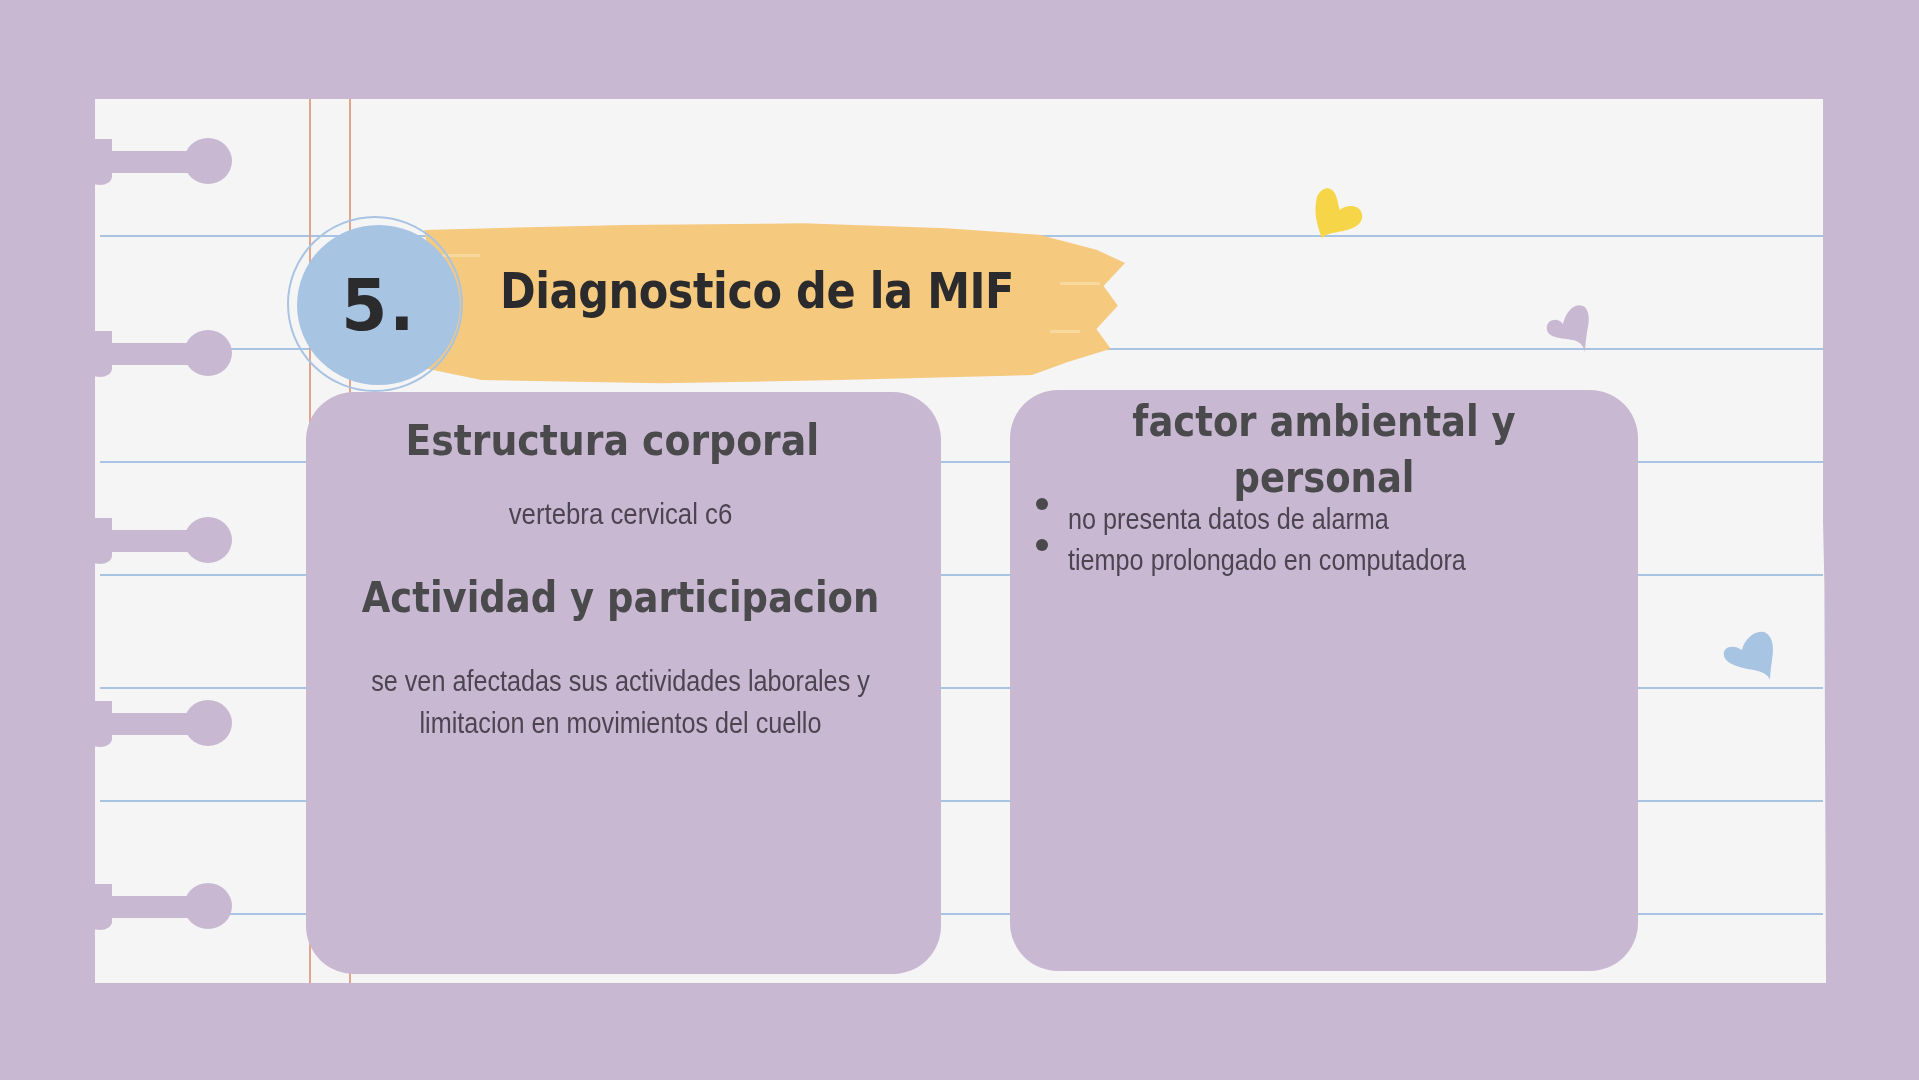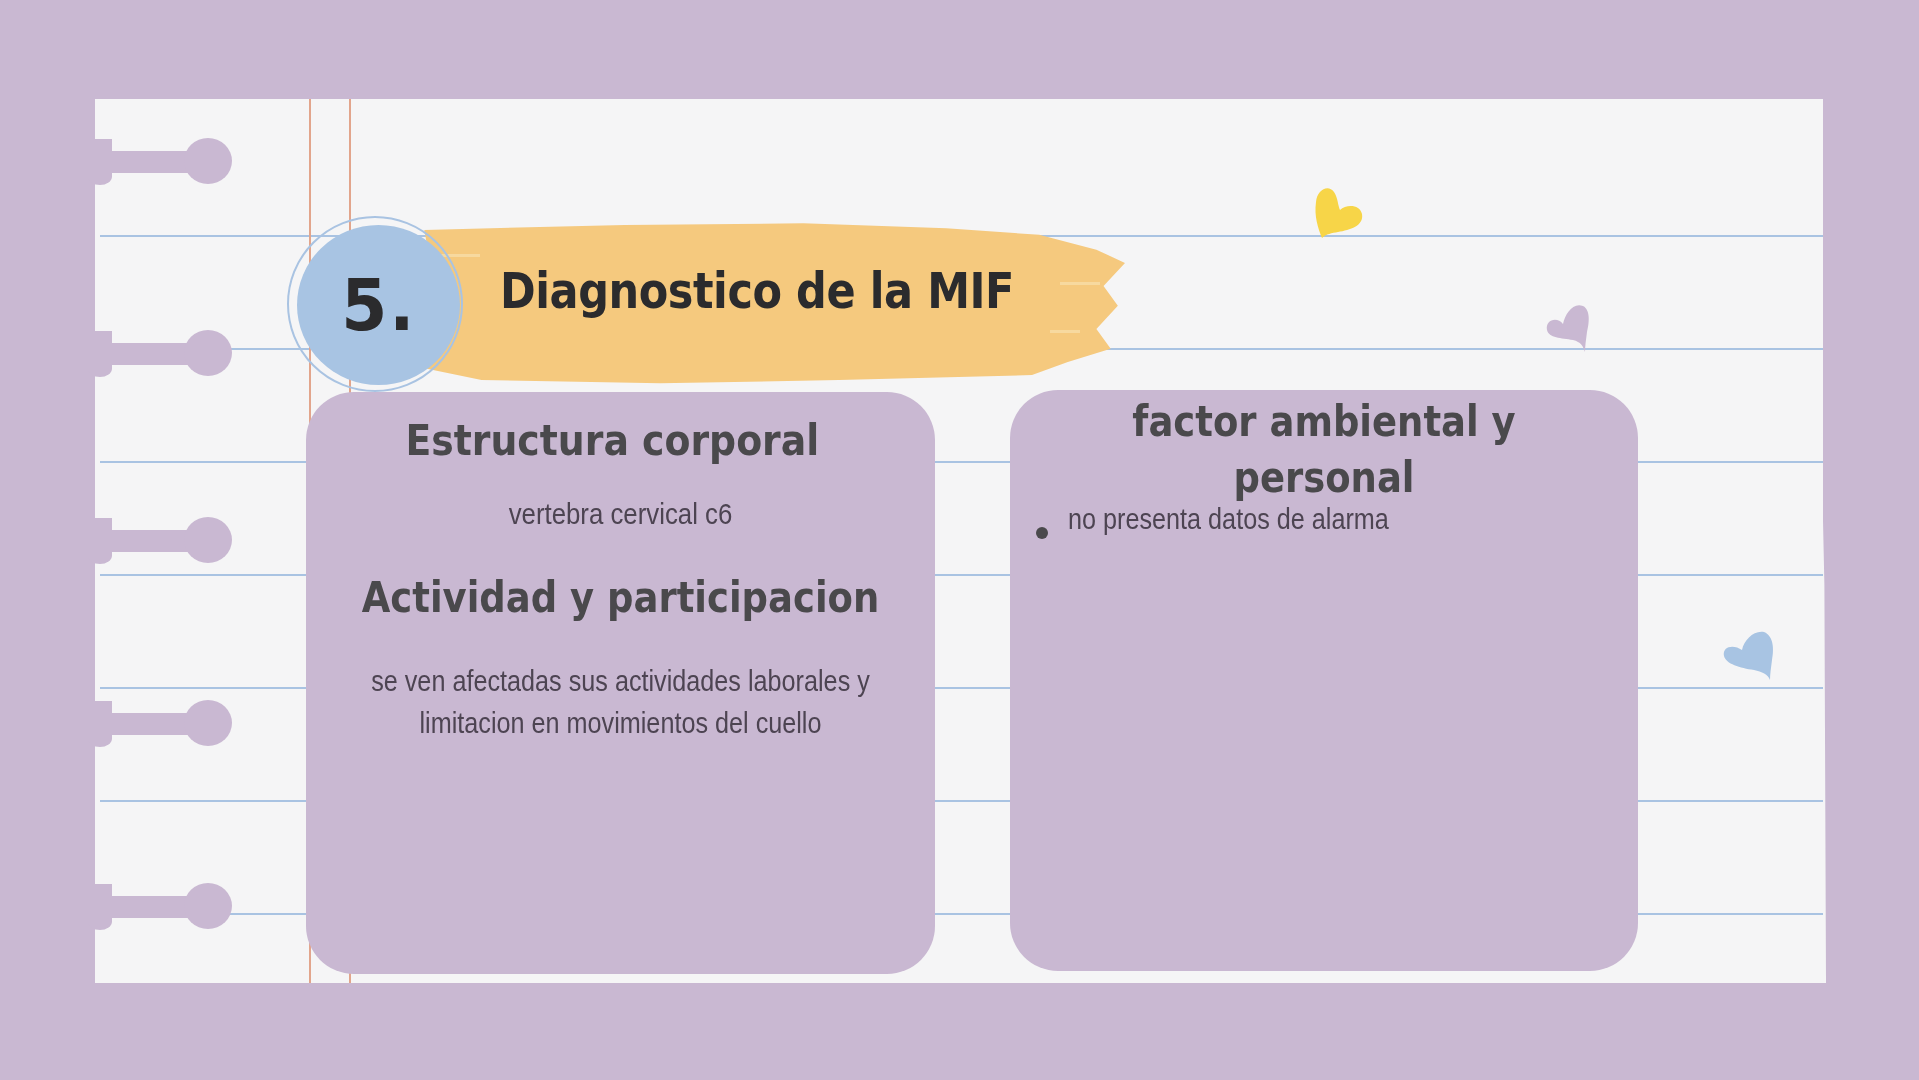--- a/index.html
+++ b/index.html
@@ -66,40 +66,40 @@
   .title {
     position: absolute; left: 500px; top: 262px;
     font-family: "DejaVu Sans", sans-serif; font-weight: bold;
     font-size: 50px; color: #2B2B2D; white-space: nowrap;
     transform: scaleX(0.86); transform-origin: left center;
     letter-spacing: -0.5px;
   }
   .card {
     position: absolute; background: #C9B8D2; border-radius: 48px;
   }
-  .card-left { left: 306px; top: 392px; width: 629px; height: 582px; }
+  .card-left { left: 306px; top: 392px; width: 629px; height: 582px; padding-left: 6px; }
   .card-right { left: 1010px; top: 390px; width: 628px; height: 581px; }
   .card-head {
     position: absolute; font-family: "DejaVu Sans", sans-serif; font-weight: bold;
     color: #4A494C; white-space: nowrap; text-align: center;
   }
   .card-body {
     position: absolute; font-family: "Liberation Sans Narrow", "Liberation Sans", sans-serif;
     color: #4D4452; text-align: center;
   }
   .h-estructura { left: 0; width: 629px; top: 24px; font-size: 42px; transform: scaleX(0.9); transform-origin: 37% center; }
   .b-vertebra { left: 0; width: 629px; top: 105px; font-size: 30px; transform: scaleX(0.86); }
   .h-actividad { left: 0; width: 629px; top: 181px; font-size: 42px; transform: scaleX(0.88); transform-origin: center; }
   .b-actividad { left: 10px; width: 609px; top: 268px; font-size: 30px; line-height: 42px; transform: scaleX(0.84); transform-origin: center; }
   .h-factor { left: 0; width: 628px; top: 4px; font-size: 42px; line-height: 56px; transform: scaleX(0.88); white-space: normal; }
   .bullets {
     position: absolute; left: 26px; top: 108px; margin: 0; padding: 0; list-style: none;
     font-family: "Liberation Sans", sans-serif; font-size: 30px; color: #4D4452; line-height: 41px;
   }
-  .bullets li { display: flex; align-items: flex-end; white-space: nowrap; }
+  .bullets li { display: flex; align-items: flex-start; white-space: nowrap; }
   .bullets .dot { width: 12px; height: 12px; border-radius: 50%; background: #4A494C; margin-right: 20px; flex: none; }
   .bullets .txt { display: inline-block; transform: scaleX(0.84); transform-origin: left center; }
   .heart { position: absolute; }
 </style>
 </head>
 <body>
 
 <div class="paper"></div>
 <div class="paper-edge-right"></div>
 
@@ -169,14 +169,18 @@
   <div class="card-body b-actividad">se ven afectadas sus actividades laborales y limitacion en movimientos del cuello</div>
 </div>
 
 <div class="card card-right">
   <div class="card-head h-factor">factor ambiental y personal</div>
   <ul class="bullets">
     <li>
         <span class="dot"></span>
         <span class="txt">no presenta datos de alarma</span>
       </li>
+    <li>
+        <span class="dot"></span>
+        <span class="txt">tiempo prolongado en computadora</span>
+      </li>
   </ul>
 </div>
 
 </body></html>

